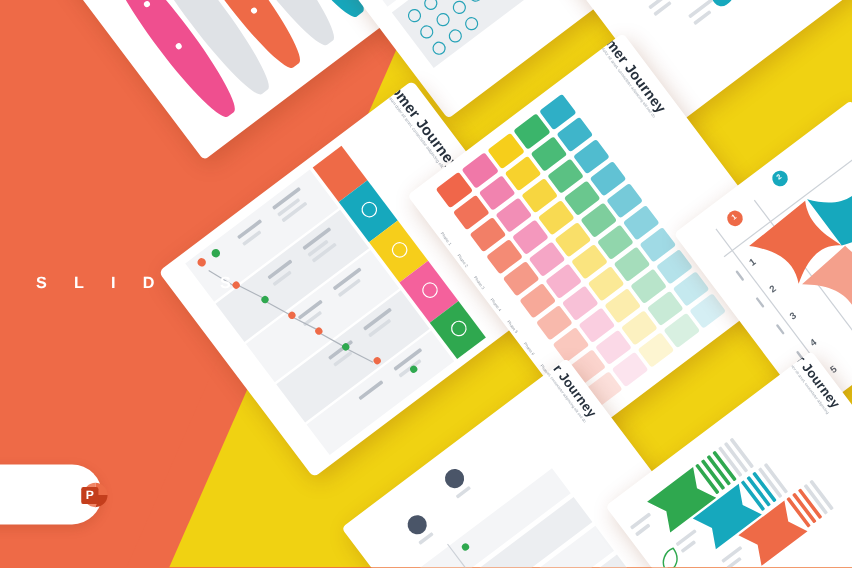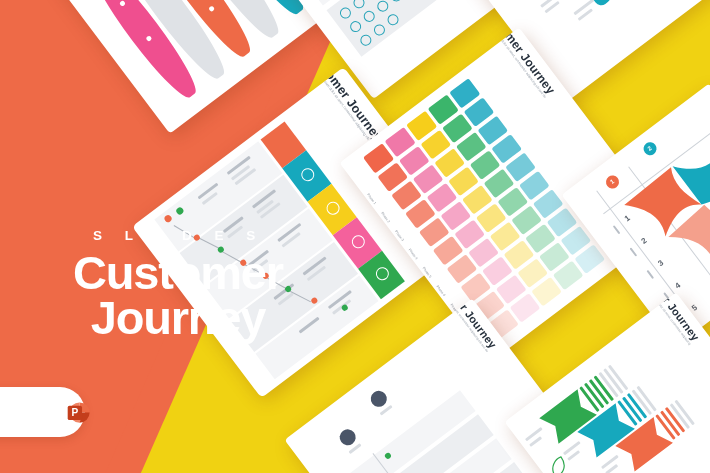--- a/index.html
+++ b/index.html
@@ -120,21 +120,21 @@
 
   
   #slideH{
     left:540px;top:338px;width:215px;height:190px;
     transform:rotate(-37deg);
     border-radius:4px;
   }
   .barline{position:absolute;border-radius:1px;}
 
   
-  #hero{position:absolute;left:28px;top:228px;width:300px;text-align:center;}
+  #hero{position:absolute;left:28px;top:228px;width:300px;}
   #hero .kicker{
     color:#ffffff;font-size:13.5px;font-weight:bold;
     letter-spacing:9.5px;margin:0 0 7px 2px;
   }
   #hero .bigtitle{
     color:#ffffff;font-weight:bold;font-size:47px;line-height:.96;
     letter-spacing:-1.2px;margin:0;
   }
   #hero .bigtitle .l2{display:block;}
   #hero .compat{
@@ -449,24 +449,20 @@
         <path d="M6 18 C6 8, 16 4, 22 6 C 22 16, 14 22, 6 18 Z" fill="none" stroke="#2fa84f" stroke-width="1.2"></path>
       </svg>
       <svg width="30" height="30" style="position:absolute;left:24px;top:90px;">
         <rect x="6" y="8" width="14" height="12" rx="2" fill="none" stroke="#16a8bd" stroke-width="1.2"></rect>
       </svg>
     </div>
   </div>
 
   <div id="hero">
     <p class="kicker">S L I D E S</p>
-    <h1 class="bigtitle">
-      <span>Customer</span>
-      <span class="l2">Journey</span>
-    </h1>
   </div>
 
   <div id="ppt-chip"></div>
   <svg id="ppt-icon" viewBox="0 0 32 32">
     <path d="M16 4 A12 12 0 0 1 28 16 L16 16 Z" fill="#ED6C47"></path>
     <path d="M16 16 L28 16 A12 12 0 0 1 16 28 Z" fill="#C43E1C"></path>
     <path d="M16 4 A12 12 0 0 0 16 28 A12 12 0 0 0 16 16 Z" fill="#F08565"></path>
     <rect x="2" y="8" width="17" height="17" rx="2.2" fill="#C43E1C"></rect>
     <text x="10.5" y="20.4" font-family="Liberation Sans, sans-serif" font-size="12" font-weight="bold" fill="#FFFFFF" text-anchor="middle">P</text>
   </svg>

